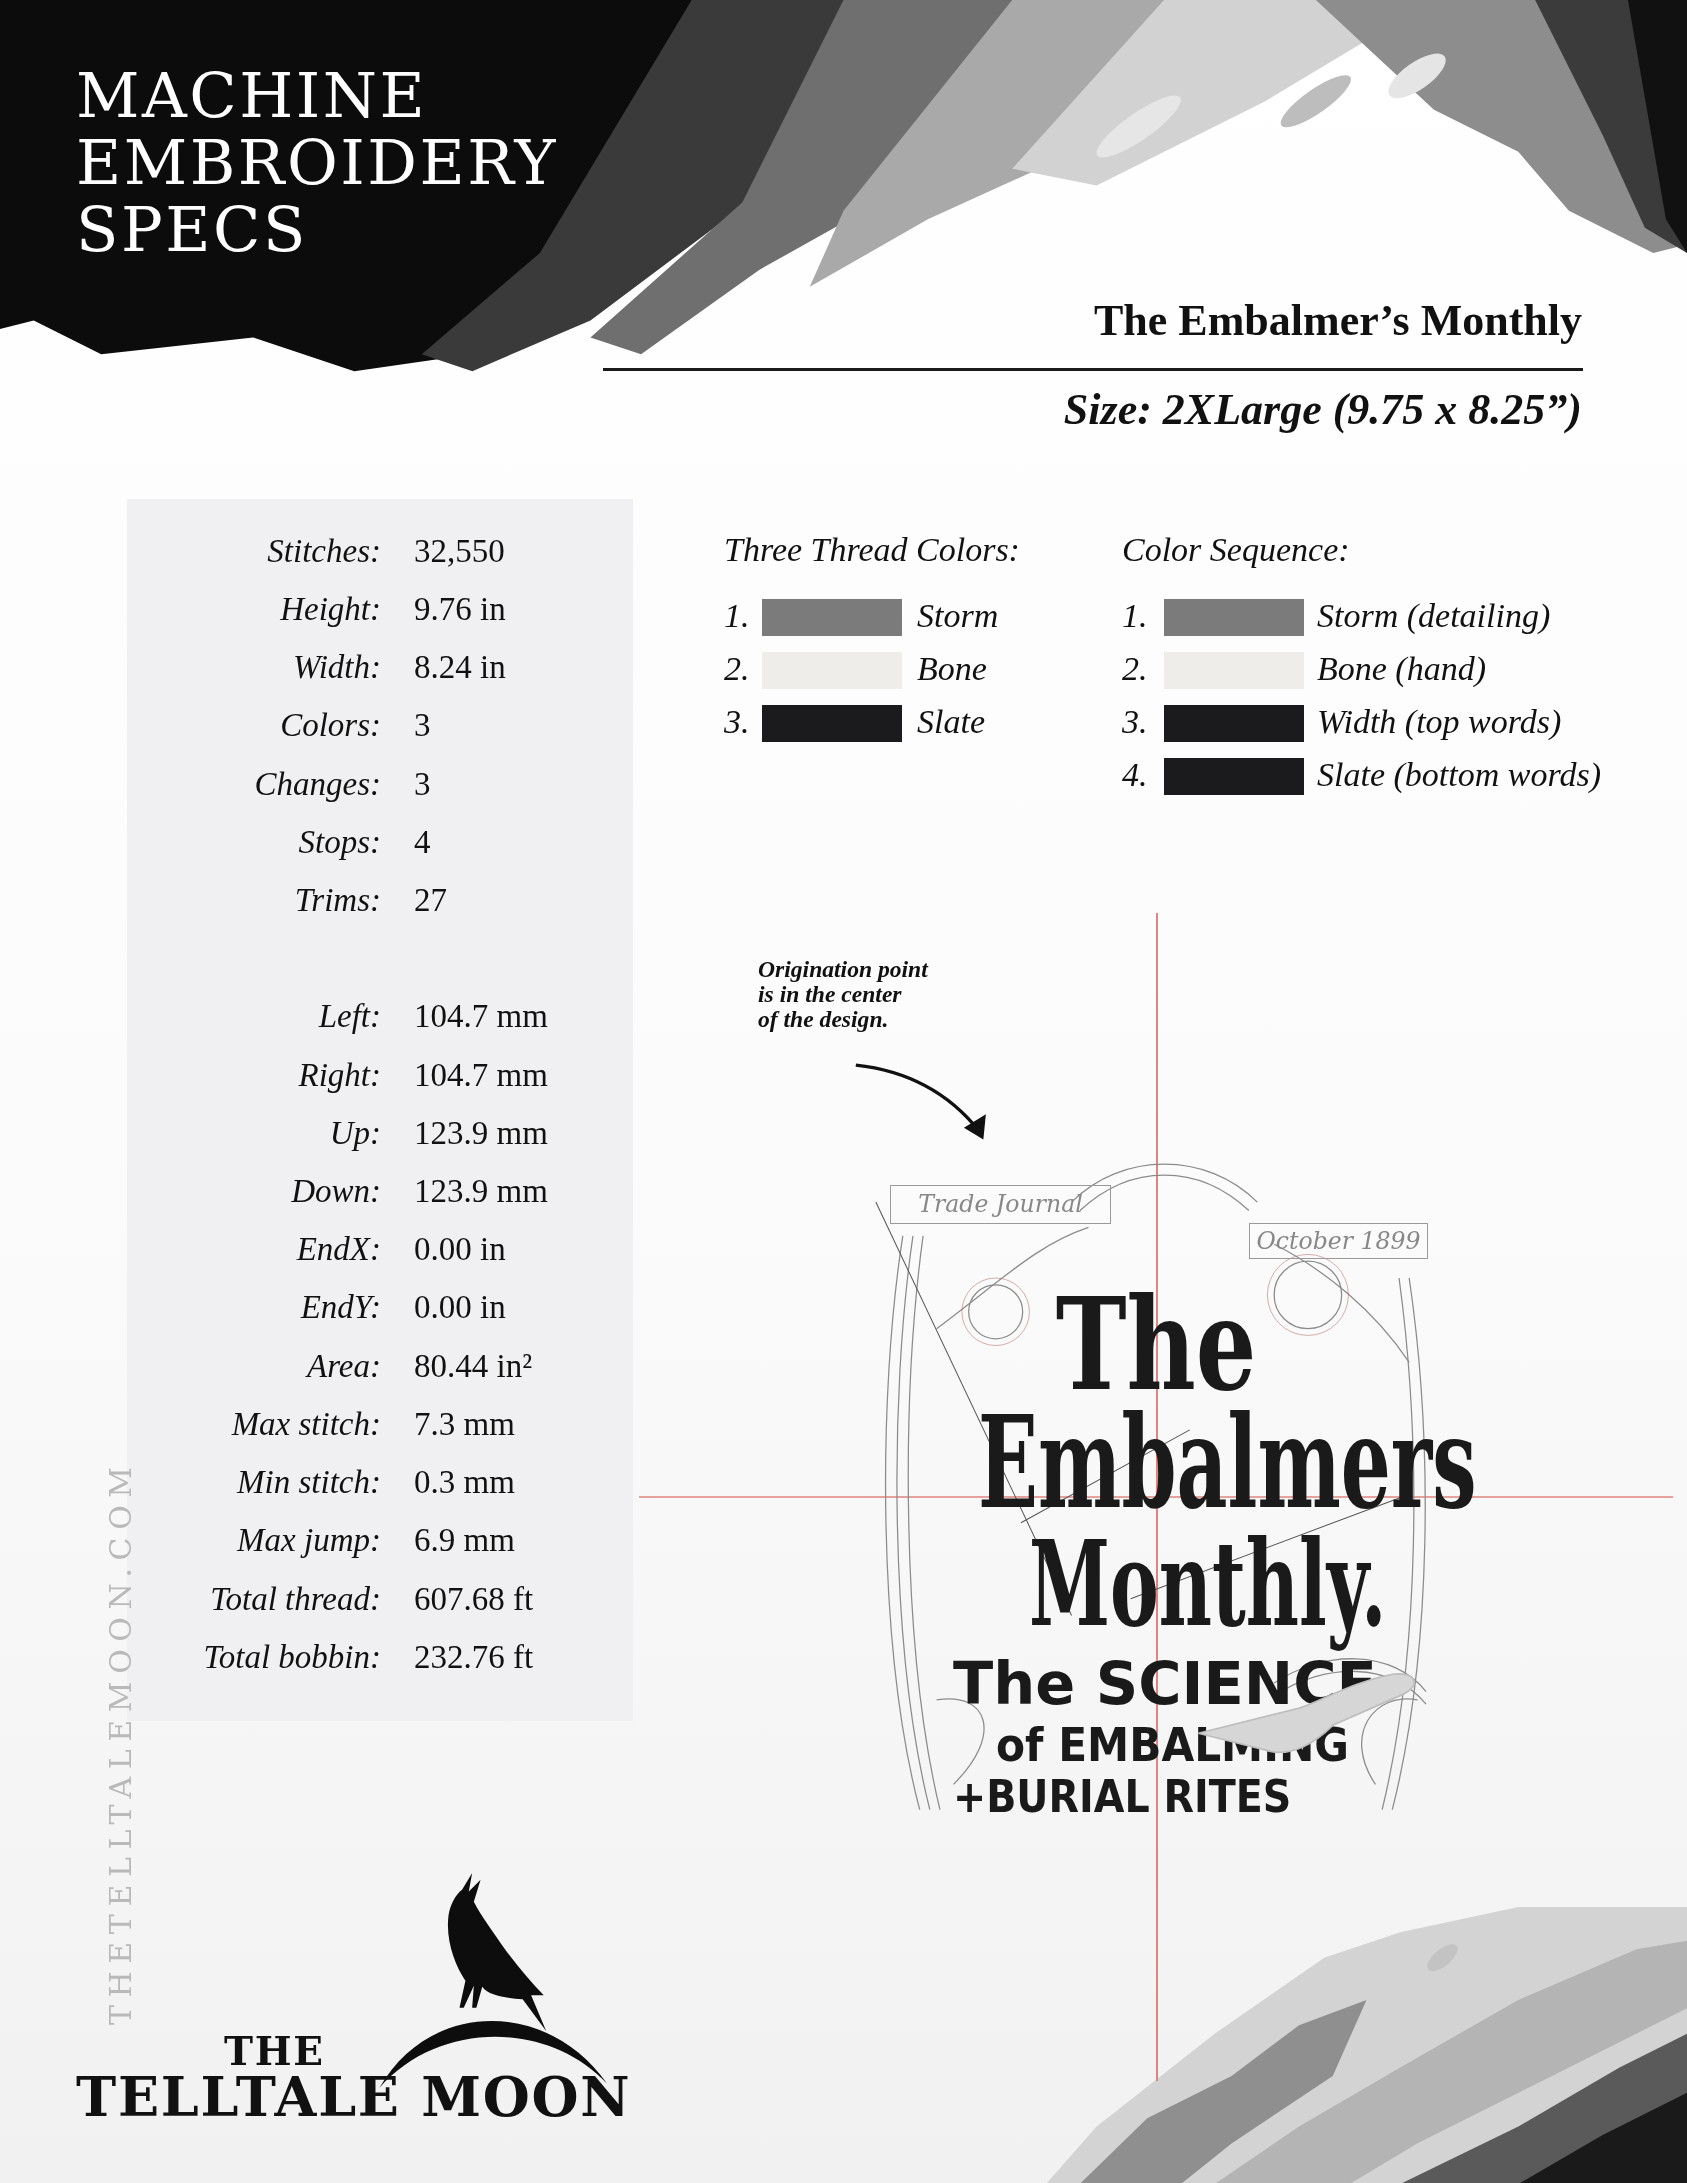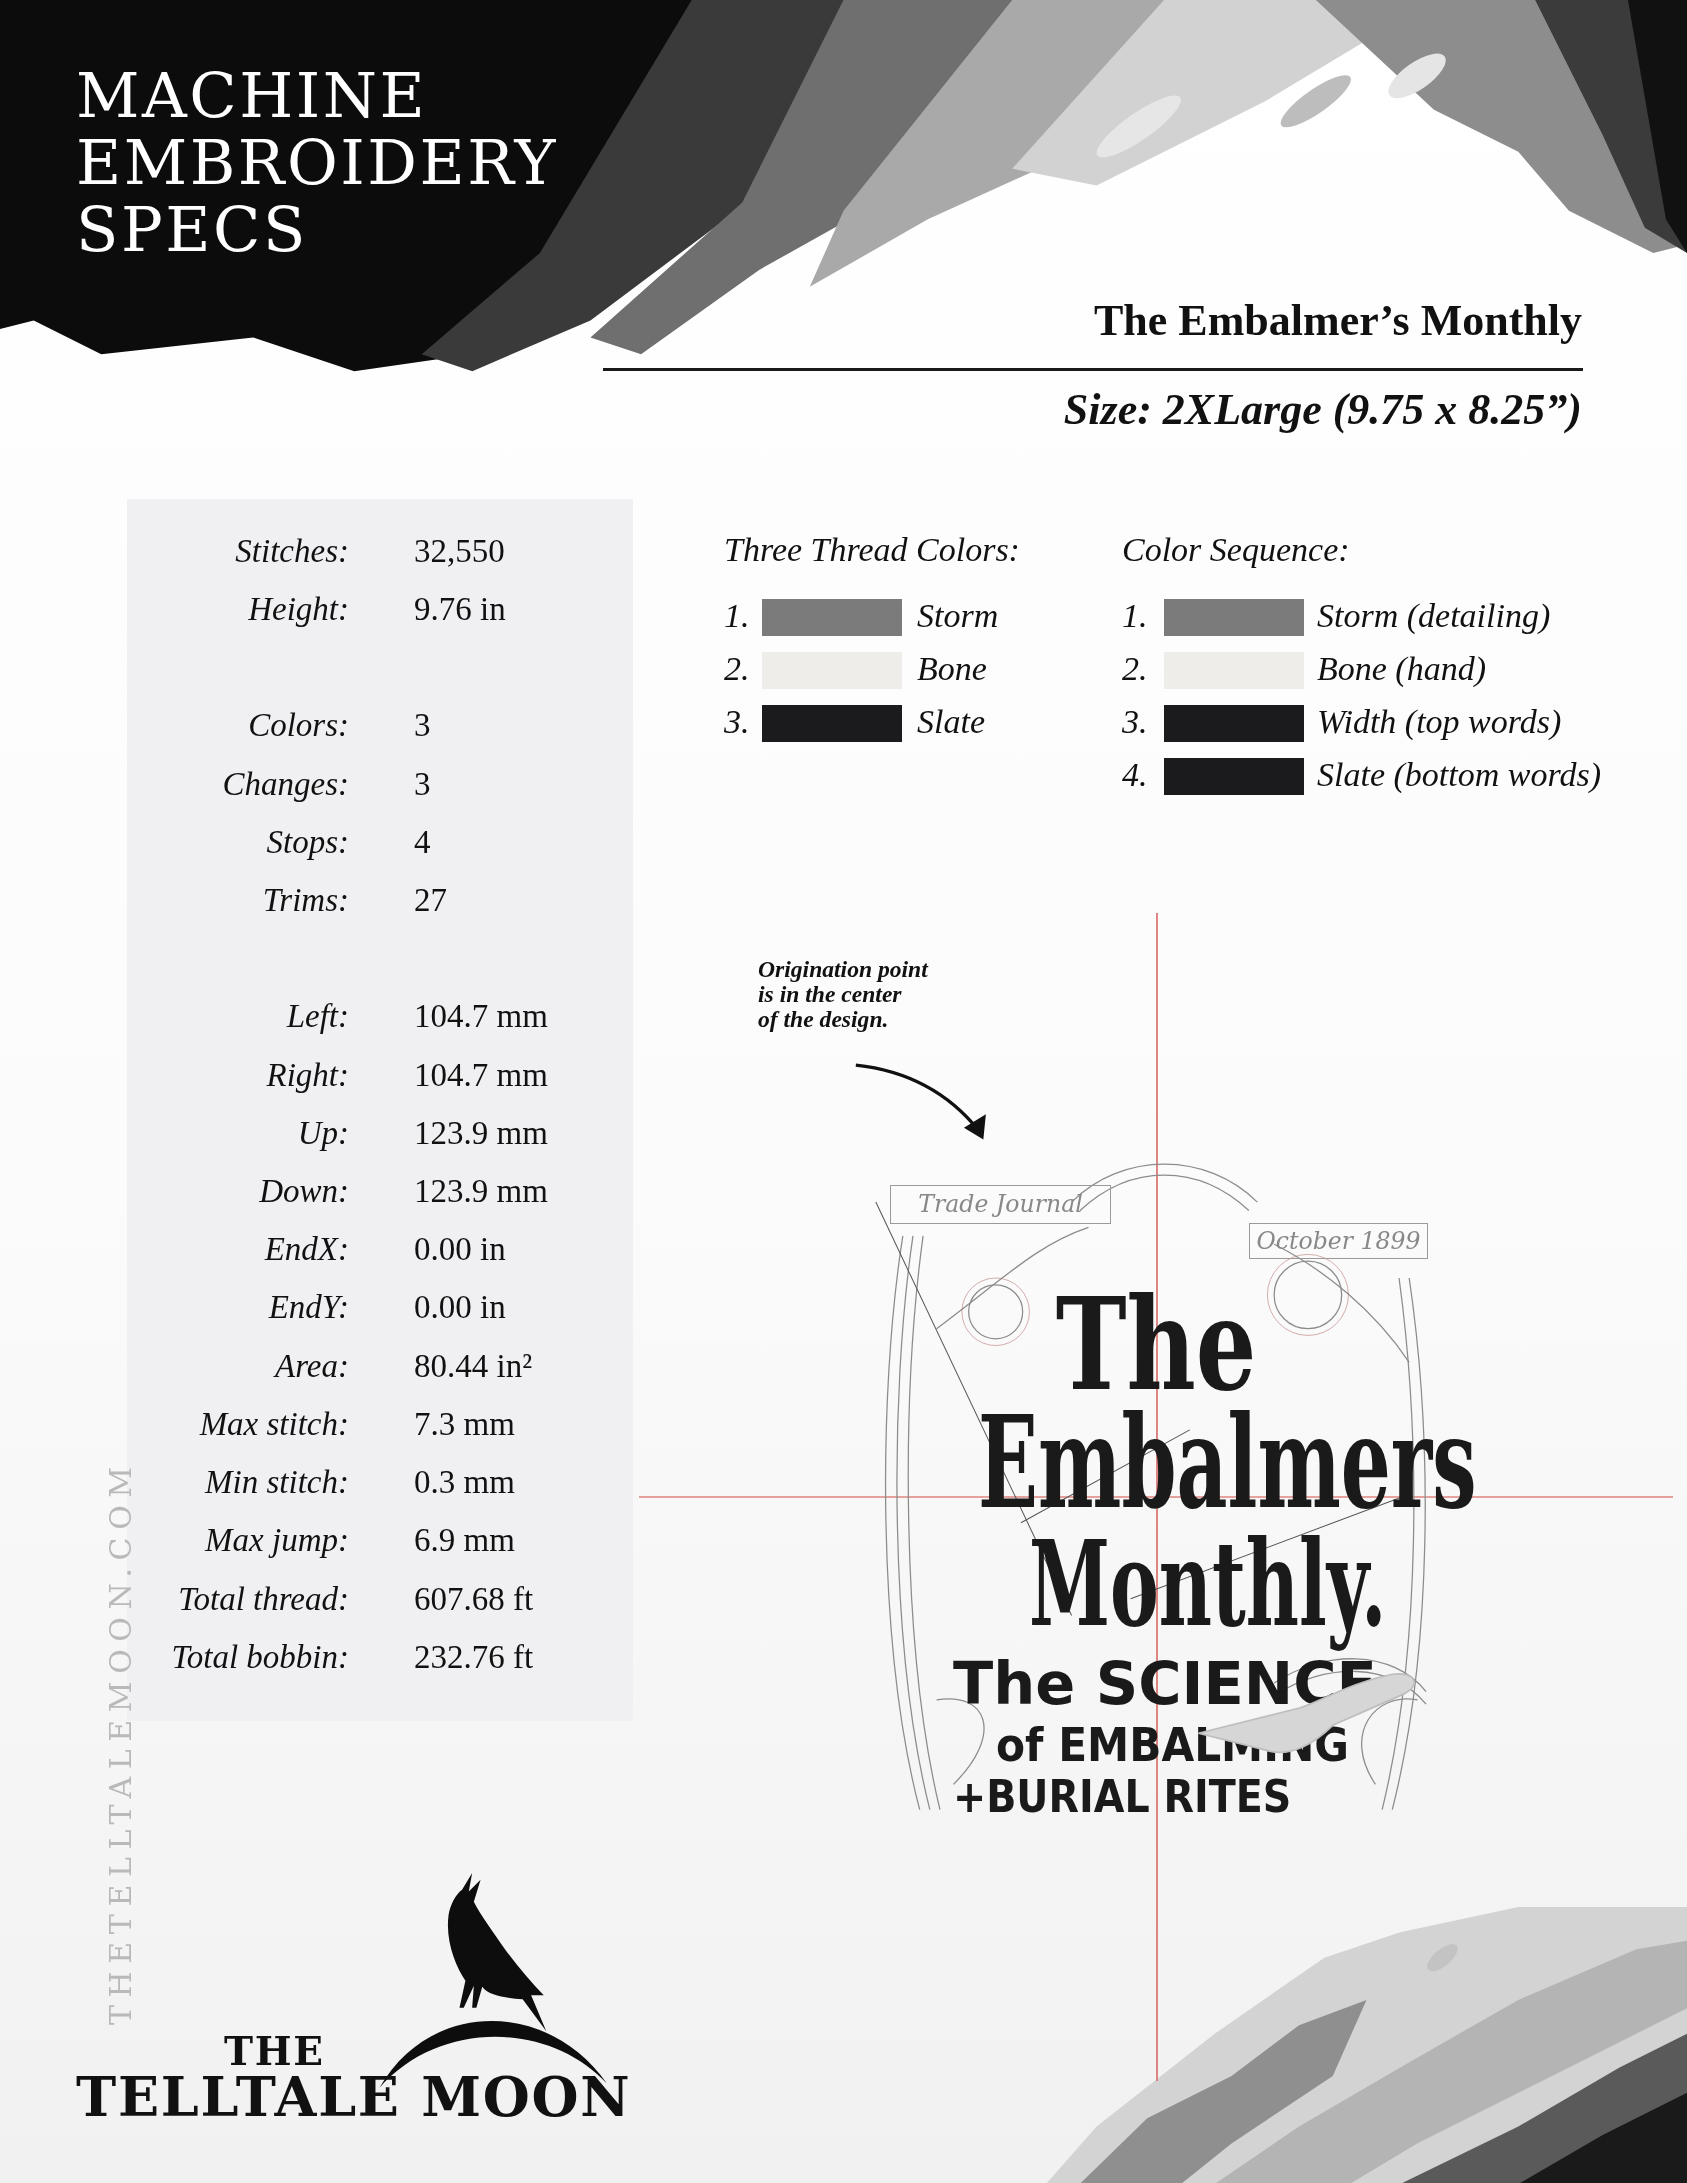--- a/index.html
+++ b/index.html
@@ -31,21 +31,21 @@
     right: 105px; top: 384px; font-style: italic; font-weight: 700;
     font-size: 44px; text-align: right; white-space: nowrap;
   }
 
   
   .spec-panel {
     left: 127px; top: 499px; width: 506px; height: 1222px;
     background: #f0f0f2;
   }
   .spec-row { position: absolute; left: 0; width: 506px; height: 58px; font-size: 33px; }
-  .spec-label { position: absolute; right: 284px; font-style: italic; white-space: nowrap; text-align: center; }
+  .spec-label { position: absolute; right: 252px; font-style: italic; white-space: nowrap; text-align: center; }
   .spec-value { position: absolute; left: 287px; white-space: nowrap; }
 
   
   .col-head { font-style: italic; font-size: 34px; white-space: nowrap; }
   .swatch-row { position: absolute; height: 39px; font-size: 34px; }
   .swatch-num { position: absolute; left: 0; top: 0; font-style: italic; }
   .swatch { position: absolute; top: 1.7px; width: 140px; height: 37px; }
   .swatch-name { position: absolute; top: 0; font-style: italic; white-space: nowrap; }
 
   
@@ -116,20 +116,24 @@
 <div class="abs size-line">Size: 2XLarge (9.75 x 8.25”)</div>
 
 <div class="abs spec-panel">
   <div class="spec-row" style="top:34px">
       <span class="spec-label">Stitches:</span>
       <span class="spec-value">32,550</span>
     </div>
   <div class="spec-row" style="top:92px">
       <span class="spec-label">Height:</span>
       <span class="spec-value">9.76 in</span>
+    </div>
+  <div class="spec-row" style="top:150px">
+      <span class="spec-label">Width:</span>
+      <span class="spec-value">8.24 in</span>
     </div>
   <div class="spec-row" style="top:208px">
       <span class="spec-label">Colors:</span>
       <span class="spec-value">3</span>
     </div>
   <div class="spec-row" style="top:267px">
       <span class="spec-label">Changes:</span>
       <span class="spec-value">3</span>
     </div>
   <div class="spec-row" style="top:325px">

